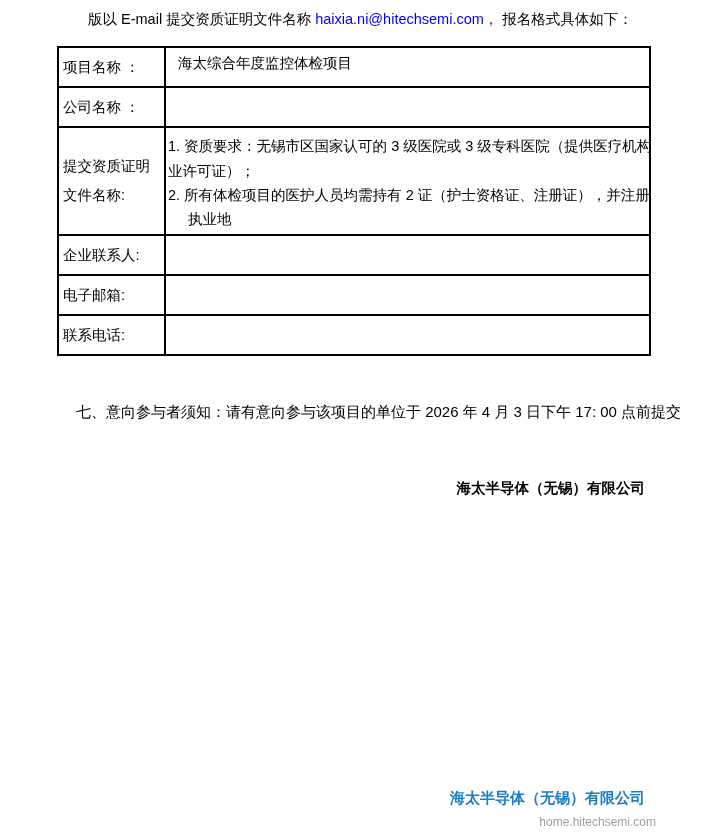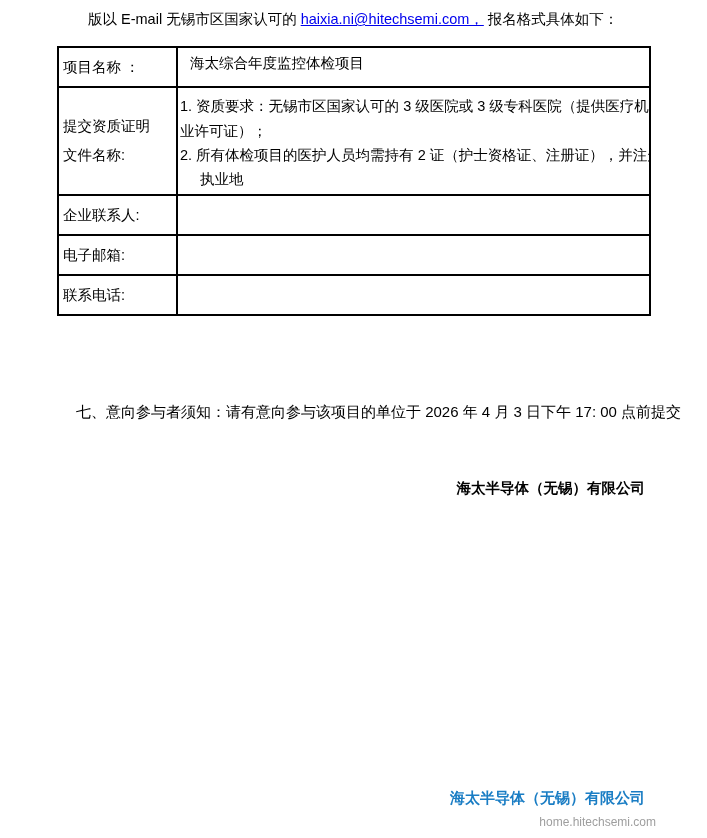--- a/index.html
+++ b/index.html
@@ -12,41 +12,40 @@
     overflow:hidden;
   }
   
   .intro {
     position:absolute; top:8px; left:88px;
     font-size:14.5px; line-height:22px;
     white-space:nowrap; margin:0;
   }
   .email-link {
     color:var(--link, #0000EE);
-    text-decoration:underline;
     cursor:pointer;
   }
   
   .form-table {
     position:absolute; top:46px; left:57px;
     width:594px;
     border-collapse:collapse;
     table-layout:fixed;
   }
   .form-table td {
     border:2px solid #000000;
     font-size:14.5px;
     vertical-align:middle;
     overflow:hidden;
   }
   .form-table tr { height:40px; }
   .form-table tr.row-docs { height:100px; }
   td.lbl {
     width:101px;
-    padding:2px 12px 2px 4px;
+    padding:2px 0 2px 4px;
     line-height:29px;
     word-break:break-all;
   }
   td.val { padding:2px 2px 9px 12px; }
   td.val-list { padding:6px 0 2px 2px; vertical-align:top; }
   .doc-line { line-height:24.5px; white-space:nowrap; }
   .doc-line.indent { padding-left:20px;font-family:Liberation Mono, monospace; }
   
   .notice {
     position:absolute; top:384px; left:64px; right:56px;
@@ -72,27 +71,31 @@
     color:var(--footer_site, #9e9e9e);
     white-space:nowrap;
     text-align:right;
   }
 </style>
 </head>
 <body>
 
 <div class="page">
 
-  <p class="intro"><span>版以 E-mail 无锡市区国家认可的 </span><a class="email-link">haixia.ni@hitechsemi.com，</a><span> 报名格式具体如下：</span></p>
+  <p class="intro"><span>版以 E-mail 提交资质证明文件名称 </span><a class="email-link">haixia.ni@hitechsemi.com，</a><span> 报名格式具体如下：</span></p>
 
   <table class="form-table">
     <tbody>
         <tr>
       <td class="lbl">项目名称 ：</td>
       <td class="val">海太综合年度监控体检项目</td>
+    </tr>
+    <tr>
+      <td class="lbl">公司名称 ：</td>
+      <td class="val"></td>
     </tr>
     <tr class="row-docs">
       <td class="lbl">提交资质证明文件名称:</td>
       <td class="val-list">
         <div class="doc-line">1. 资质要求：无锡市区国家认可的 3 级医院或 3 级专科医院（提供医疗机构执</div>
         <div class="doc-line">业许可证）；</div>
         <div class="doc-line">2. 所有体检项目的医护人员均需持有 2 证（护士资格证、注册证），并注册在</div>
         <div class="doc-line indent">执业地</div>
       </td>
     </tr>

